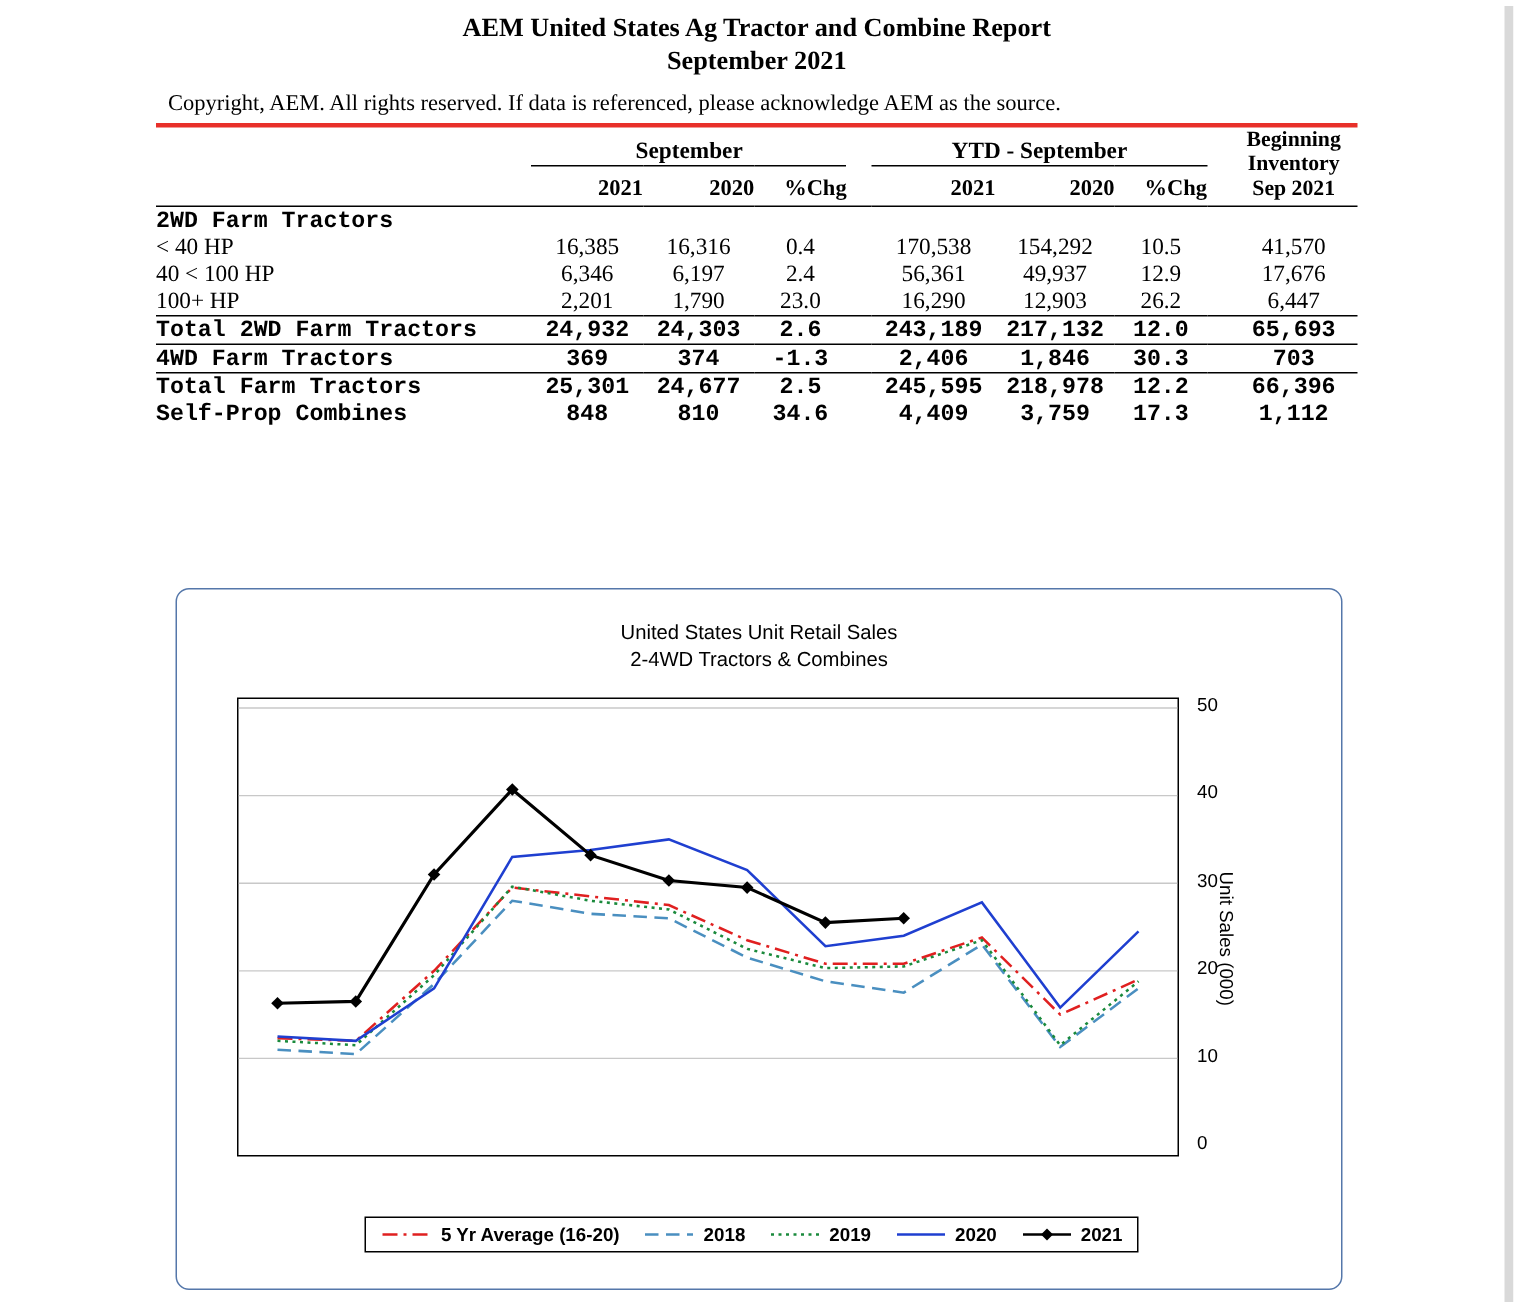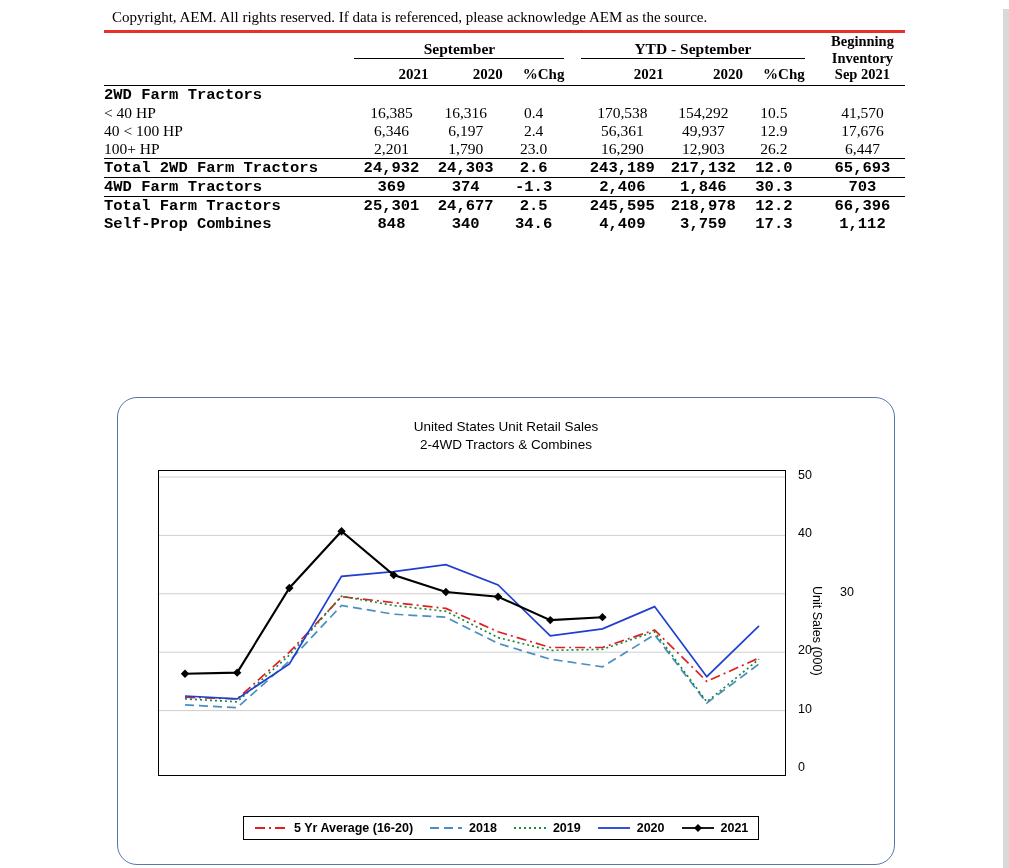--- a/index.html
+++ b/index.html
@@ -105,21 +105,21 @@
     line-height: 1.15;
   }
   
   .chart-panel {
     position: absolute;
     left: 117px;
     top: 388px;
     width: 778px;
     height: 468px;
     border: 1.4px solid #5577aa;
-    border-radius: 20px;
+    border-radius: 9px;
     background: #ffffff;
     box-sizing: border-box;
   }
   .chart-title {
     text-align: center;
     font-family: "Liberation Sans", sans-serif;
     font-size: 13.5px;
     line-height: 1.35;
     margin-top: 20px;
     color: #000;
@@ -201,20 +201,24 @@
     background: #d9d9d9;
   }
 </style>
 </head>
 <body>
 
 <div class="page">
 
   <div class="edge-strip"></div>
 
+  <div class="doc-title">
+    <span>AEM United States Ag Tractor and Combine Report</span>
+    <span class="line2">September 2021</span>
+  </div>
 
   <div class="copyright">Copyright, AEM. All rights reserved. If data is referenced, please acknowledge AEM as the source.</div>
   <div class="red-rule"></div>
 
   <div class="table-wrap">
     <table class="report">
       <colgroup>
         <col class="c-label">
           <col class="c-n1">
           <col class="c-n2">
@@ -343,21 +347,21 @@
           <td class="num bold">245,595</td>
           <td class="num bold">218,978</td>
           <td class="num bold">12.2</td>
           <td></td>
           <td class="num bold">66,396</td>
         </tr>
 
         <tr>
           <td class="lbl bold">Self-Prop Combines</td>
           <td class="num bold">848</td>
-          <td class="num bold">340</td>
+          <td class="num bold">810</td>
           <td class="num bold">34.6</td>
           <td></td>
           <td class="num bold">4,409</td>
           <td class="num bold">3,759</td>
           <td class="num bold">17.3</td>
           <td></td>
           <td class="num bold">1,112</td>
         </tr>
 
       </tbody>
@@ -391,21 +395,21 @@
           <polygon points="339.09090909090907,121.52 343.29090909090905,125.72 339.09090909090907,129.92 334.8909090909091,125.72" fill="#000000"></polygon>
           <polygon points="391.27272727272725,144.88 395.47272727272724,149.07999999999998 391.27272727272725,153.27999999999997 387.07272727272726,149.07999999999998" fill="#000000"></polygon>
           <polygon points="443.45454545454544,141.96 447.6545454545454,146.16 443.45454545454544,150.35999999999999 439.25454545454545,146.16" fill="#000000"></polygon>
         </svg>
     </div>
 
     <div class="y-axis-labels" id="y-axis-labels">
         <span style="top: 300px;">0</span>
         <span style="top: 241.6px;">10</span>
         <span style="top: 183.2px;">20</span>
-        <span style="top: 124.8px; margin-left: 42px;">30</span>
+        <span style="top: 124.8px;">30</span>
         <span style="top: 66.4px;">40</span>
         <span style="top: 8px;">50</span>
       </div>
     <div class="y-axis-title">Unit Sales (000)</div>
 
     <div class="legend" id="chart-legend">
         <div class="legend-item">
           <svg class="legend-swatch" width="34" height="12">
             <line x1="1" x2="33" y1="6" y2="6" stroke="#e02020" stroke-width="1.8" stroke-dasharray="10,4,2,4"></line>
           </svg>

